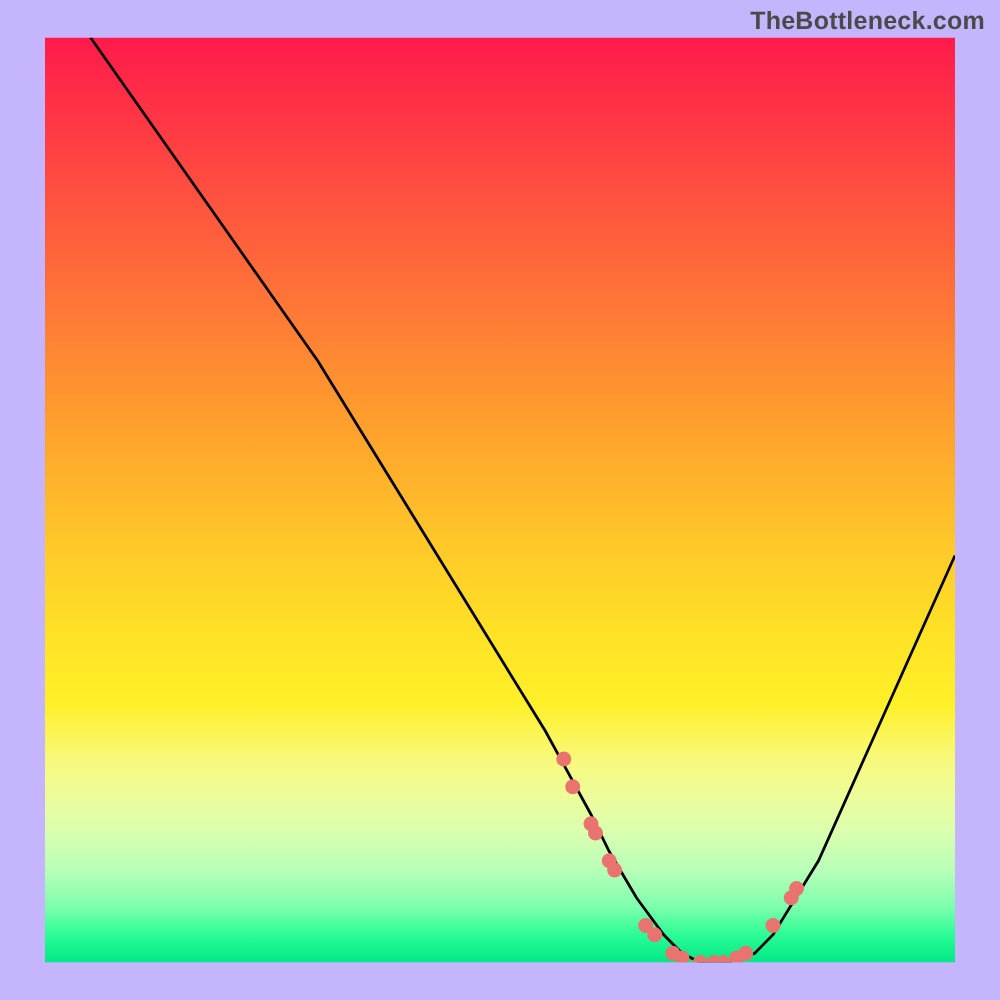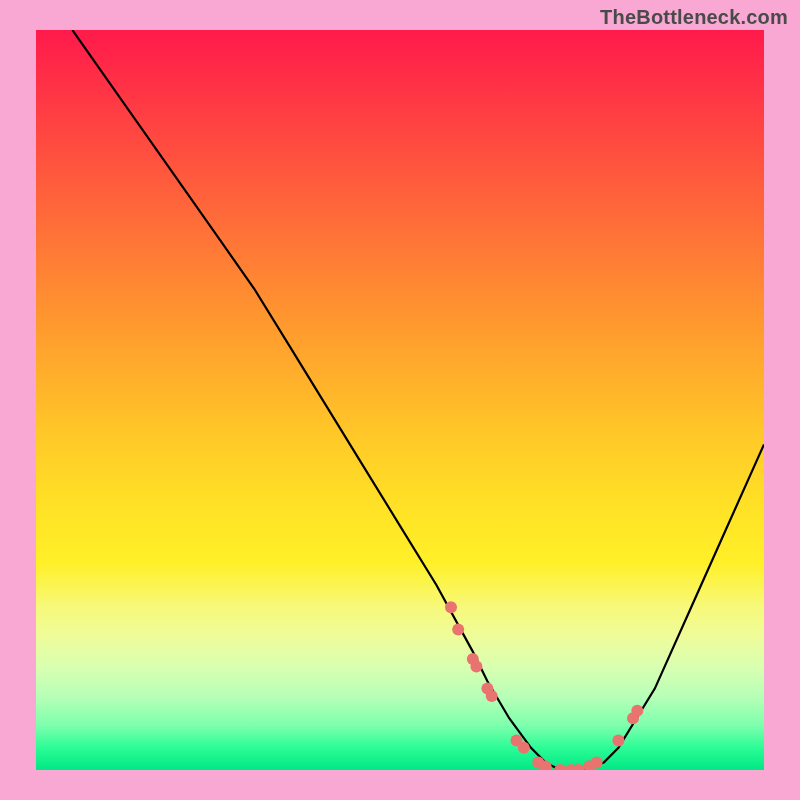--- a/index.html
+++ b/index.html
@@ -8,21 +8,21 @@
     width: 800px;
     height: 800px;
     background: #000;
     font-family: Arial, Helvetica, sans-serif;
     overflow: hidden;
   }
   .frame {
     position: relative;
     width: 800px;
     height: 800px;
-    background: #f9a8d4;
+    background: #c4b5fd;
   }
   .watermark {
     position: absolute;
     top: 6px;
     right: 12px;
     color: #4a4a4a;
     font-size: 20px;
     font-weight: 600;
     letter-spacing: 0.2px;
     z-index: 5;

